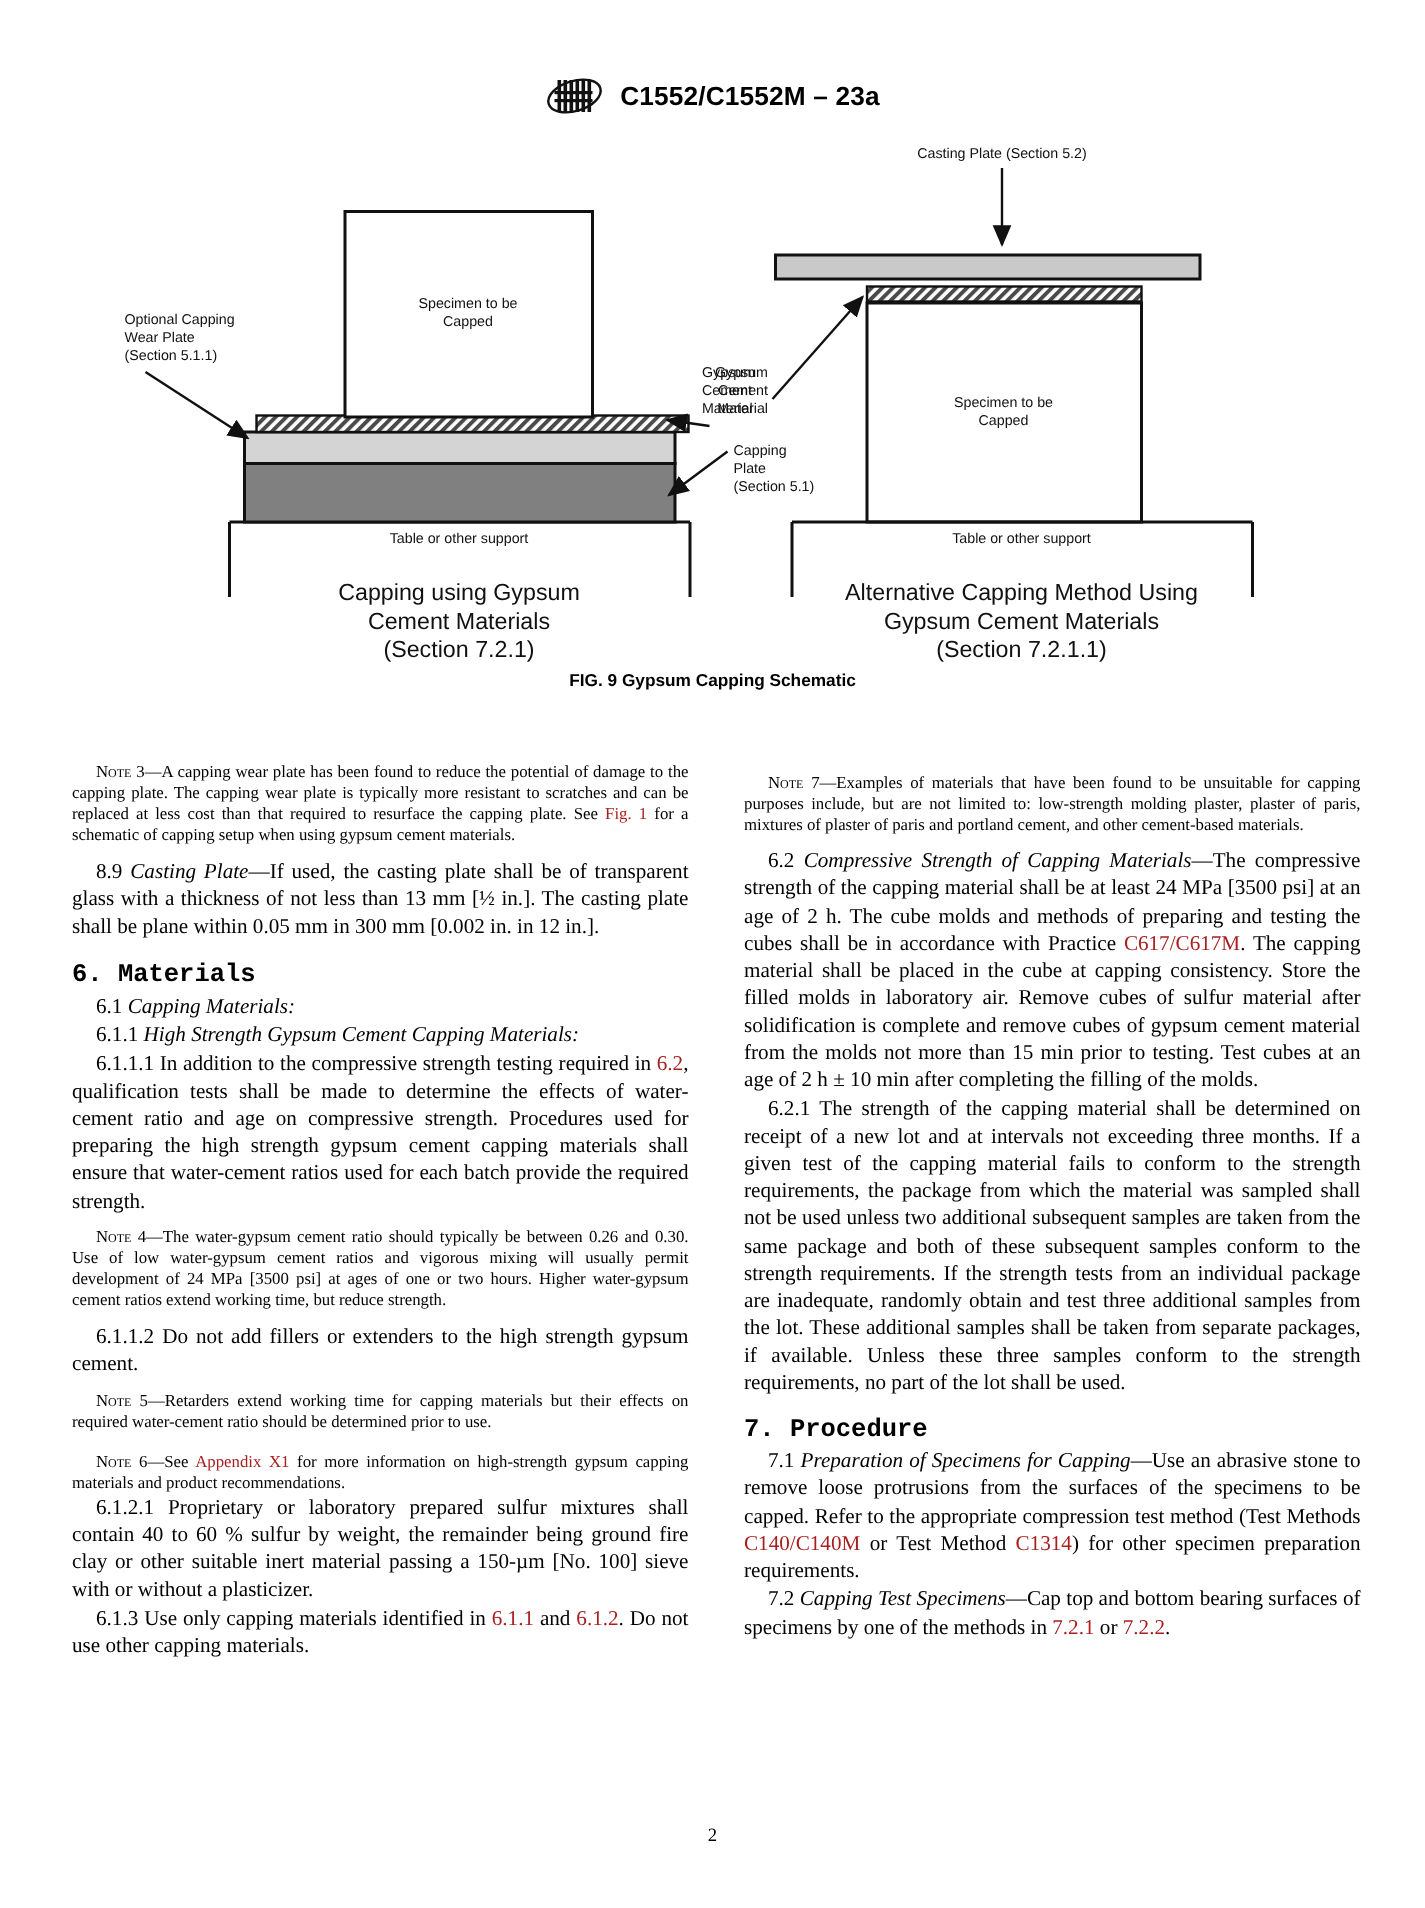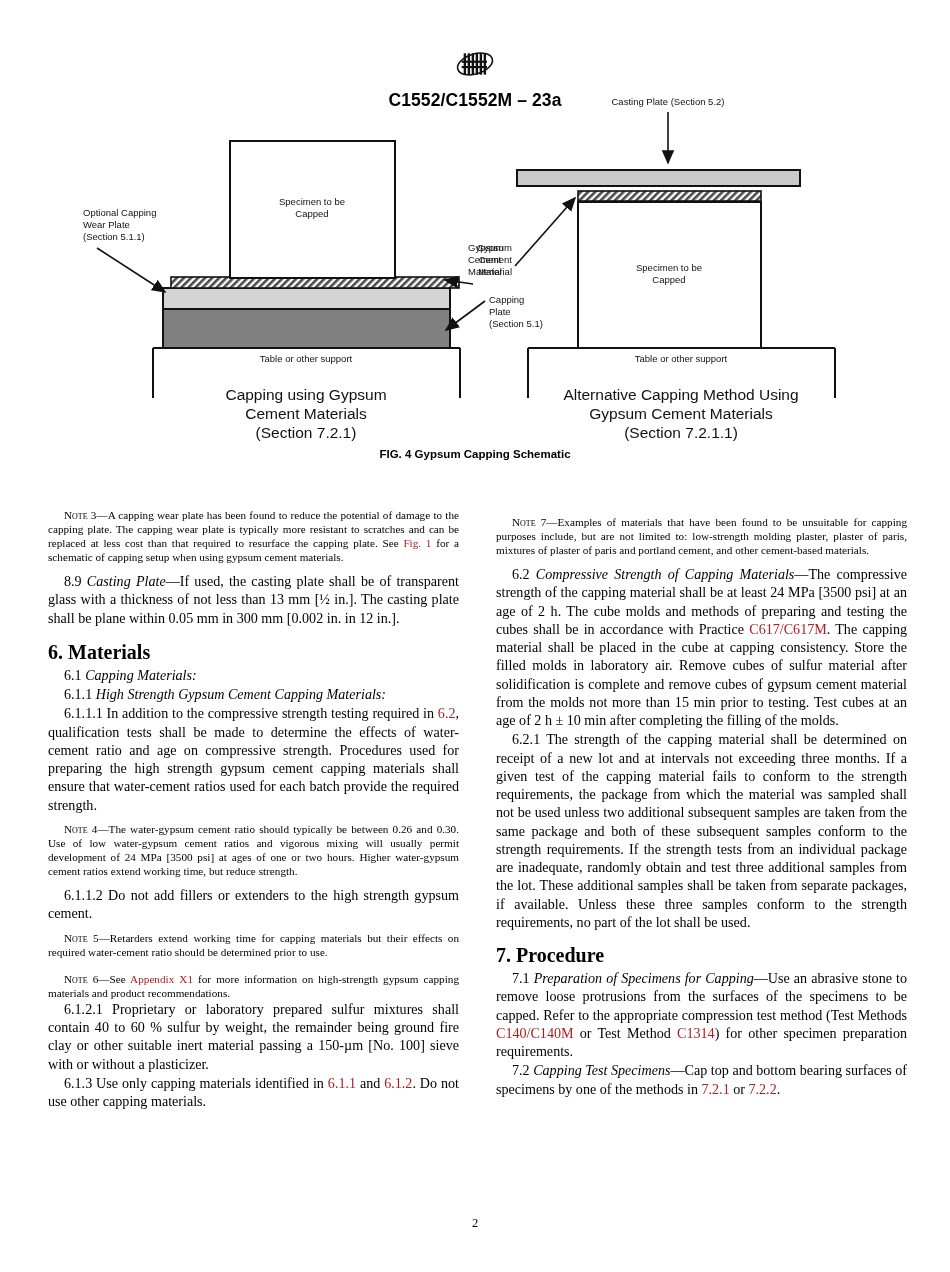--- a/index.html
+++ b/index.html
@@ -19,21 +19,20 @@
   
   .page-header {
     position: absolute;
     top: 48px;
     left: 0;
     width: 950px;
     display: flex;
     justify-content: center;
     align-items: center;
     gap: 10px;
-    flex-direction: column;
   }
   .astm-logo {
     width: 40px;
     height: 32px;
     flex: none;
   }
   .std-designation {
     font-family: "Liberation Sans", sans-serif;
     font-weight: bold;
     font-size: 17.5px;
@@ -90,23 +89,23 @@
     font-size: 11.2px;
     line-height: 1.255;
     text-indent: 16px;
     margin-top: 8px;
     margin-bottom: 8px;
   }
   p.note.tight { margin-top: 0px; margin-bottom: 0px; }
   p.note + p.note.tight { margin-top: 13px; }
 
   h3.section {
-    font-family: Liberation Serif, serif;
+    font-family: Liberation Mono, monospace;
     font-weight: bold;
-    font-size: 20px;
+    font-size: 17px;
     margin: 13px 0 2px 0;
     text-indent: 0;
   }
   h3.section.first { margin-top: 14px; }
 
   .gap-before { margin-top: 9px; }
 
   .sc { font-variant: small-caps; }
   .ital { font-style: italic; margin-top: 25px; }
   .ref { color: #a81f1f; }
@@ -210,21 +209,21 @@
 
       <text x="606" y="312" font-family="Liberation Sans, sans-serif" font-size="15.5" text-anchor="middle" fill="#111111">Alternative Capping Method Using</text>
       <text x="606" y="331" font-family="Liberation Sans, sans-serif" font-size="15.5" text-anchor="middle" fill="#111111">Gypsum Cement Materials</text>
       <text x="606" y="350" font-family="Liberation Sans, sans-serif" font-size="15.5" text-anchor="middle" fill="#111111">(Section 7.2.1.1)</text>
     </g>
 
     <line x1="440" y1="178" x2="500" y2="110" stroke="#111111" stroke-width="1.6" marker-end="url(#arr)"></line>
   </svg>
 </div>
 
-<div class="fig-caption">FIG. 4 Gypsum Capping Schematic</div>
+<div class="fig-caption">FIG. 9 Gypsum Capping Schematic</div>
 
 <div class="columns">
 
   <div class="col">
 
     <p class="note"><span class="sc">Note</span><span> 3—</span><span>A capping wear plate has been found to reduce the potential of damage to the capping plate. The capping wear plate is typically more resistant to scratches and can be replaced at less cost than that required to resurface the capping plate. See </span><span class="ref">Fig. 1</span><span> for a schematic of capping setup when using gypsum cement materials.</span></p>
 
     <p class="body"><span>8.9 </span><span class="ital">Casting Plate</span><span>—If used, the casting plate shall be of transparent glass with a thickness of not less than 13 mm [½ in.]. The casting plate shall be plane within 0.05 mm in 300 mm [0.002 in. in 12 in.].</span></p>
 
     <h3 class="section first">6.  Materials</h3>

